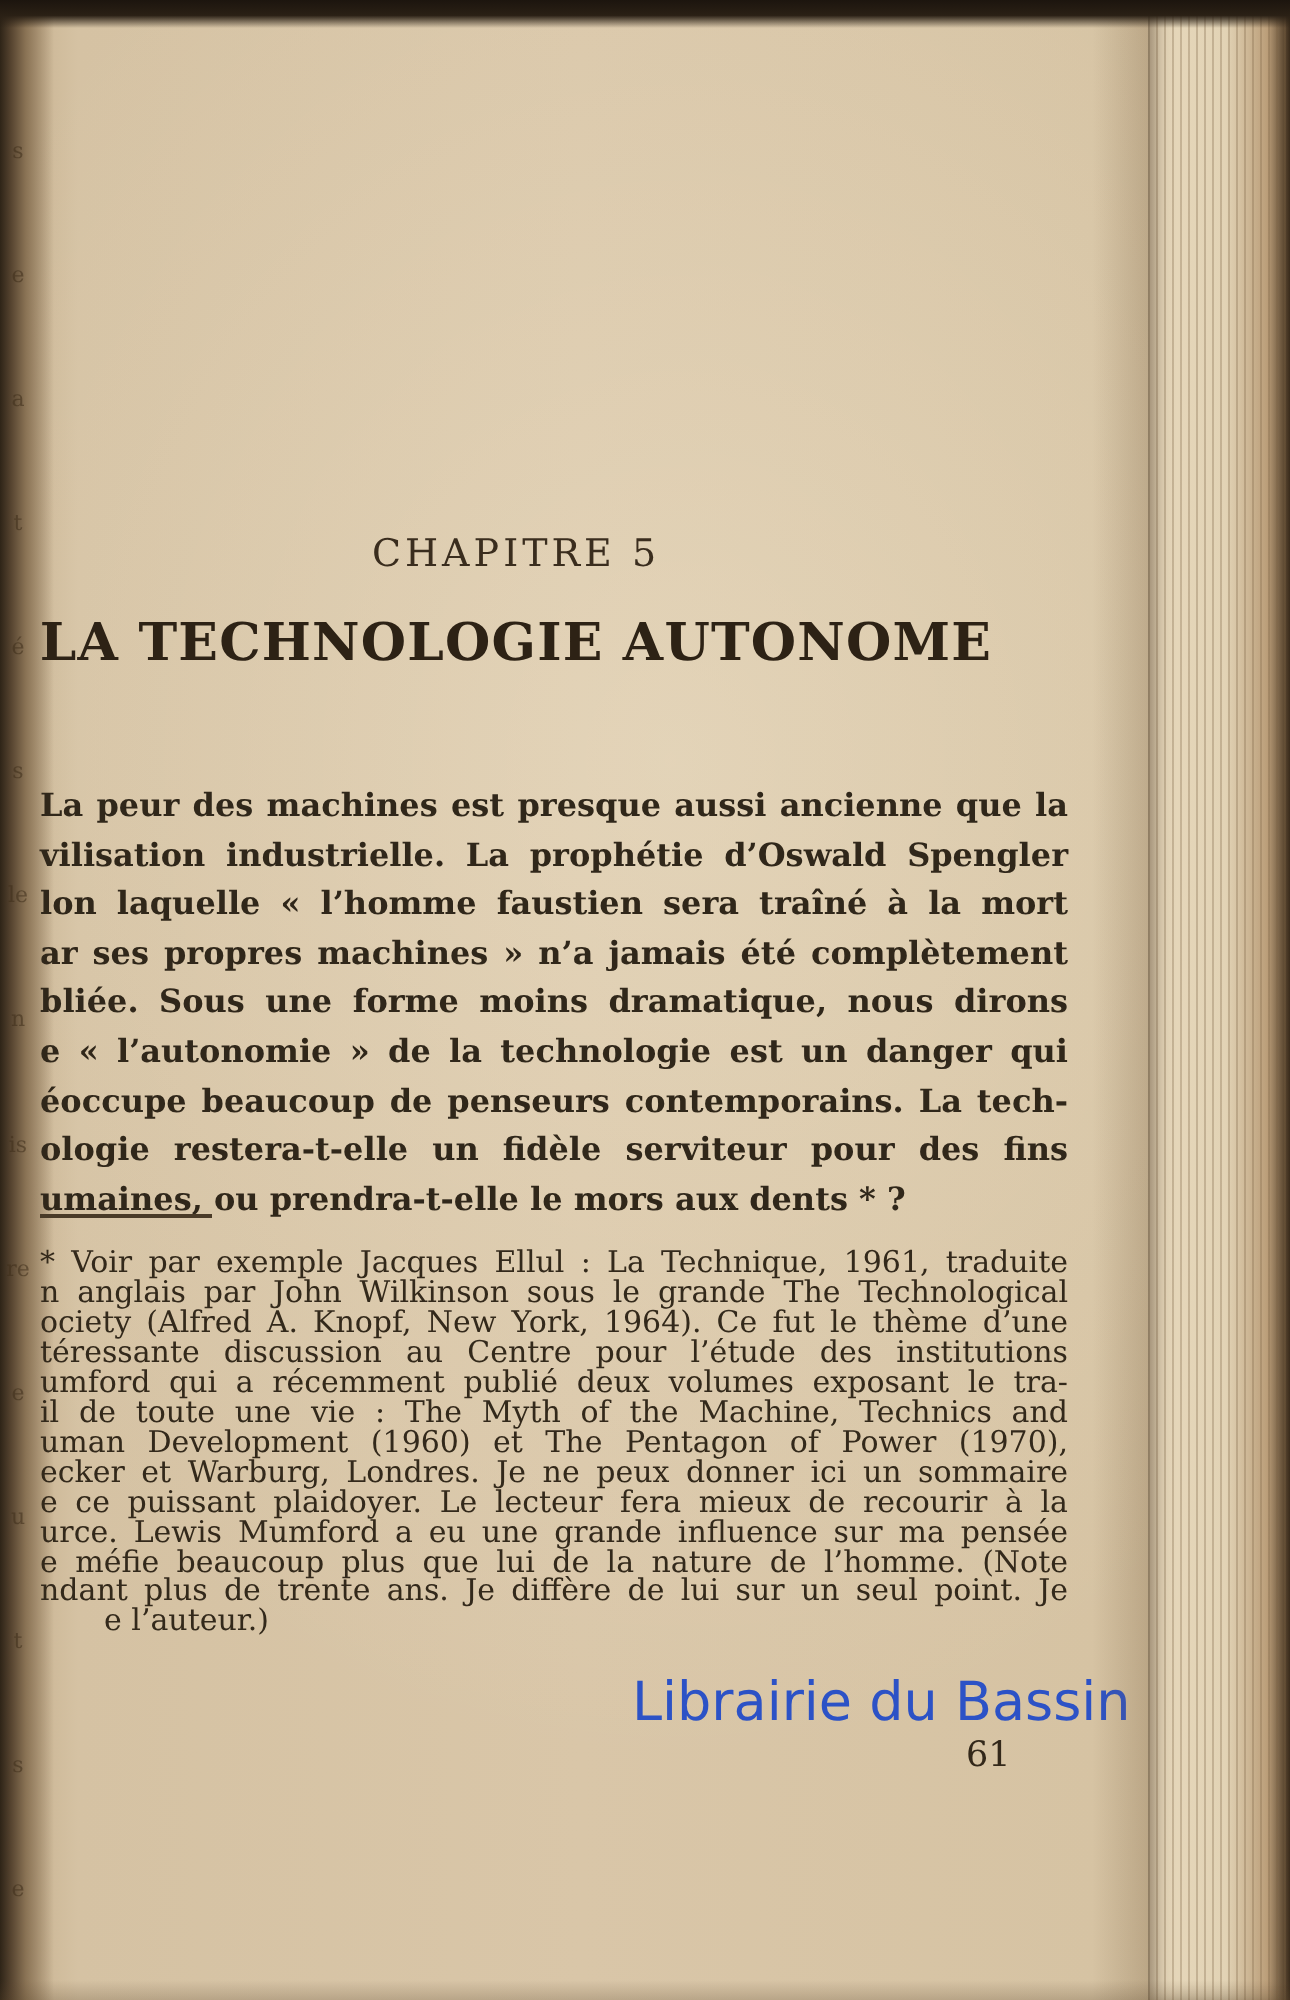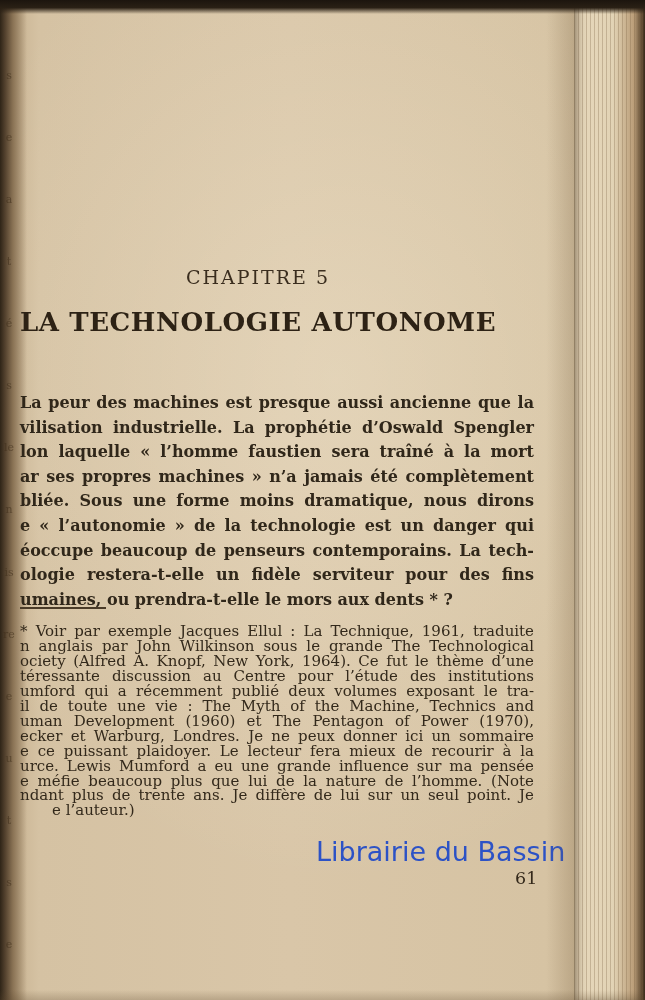--- a/index.html
+++ b/index.html
@@ -37,21 +37,21 @@
     font-size:16px; line-height:24.6px; color:#30271a;font-weight:bold; }
   .bline { text-align:justify; text-align-last:justify; }
   .body .bline:last-child { text-align-last:left; }
   .rule { position:absolute; top:607px; left:20px; width:86px; height:2px; background:#4a3b28; }
   .footnote { position:absolute; top:624px; left:20px; width:514px;
     font-size:15px; line-height:14.95px; color:#33291b; }
   .fline { text-align:justify; text-align-last:justify; }
   .footnote .fline:last-child { text-align-last:left;margin-left:32px; }
   .watermark { position:absolute; top:836px; left:316px;
     font-family:"DejaVu Sans", sans-serif; font-size:27px; color:#2c52c6; }
-  .pagenum { position:absolute; top:868px; left:483px; font-size:17.5px; color:#33281a;margin-left:32px; }
+  .pagenum { position:absolute; top:868px; left:483px; font-size:17.5px; color:#33281a; }
   .bottom-shade { position:absolute; left:0; bottom:0; width:645px; height:10px;
     background:linear-gradient(to top, rgba(90,70,45,0.25), rgba(0,0,0,0)); }
 </style>
 </head>
 <body>
 
 <div class="photo">
 
   <div class="gutter"></div>
   <div class="frags">

